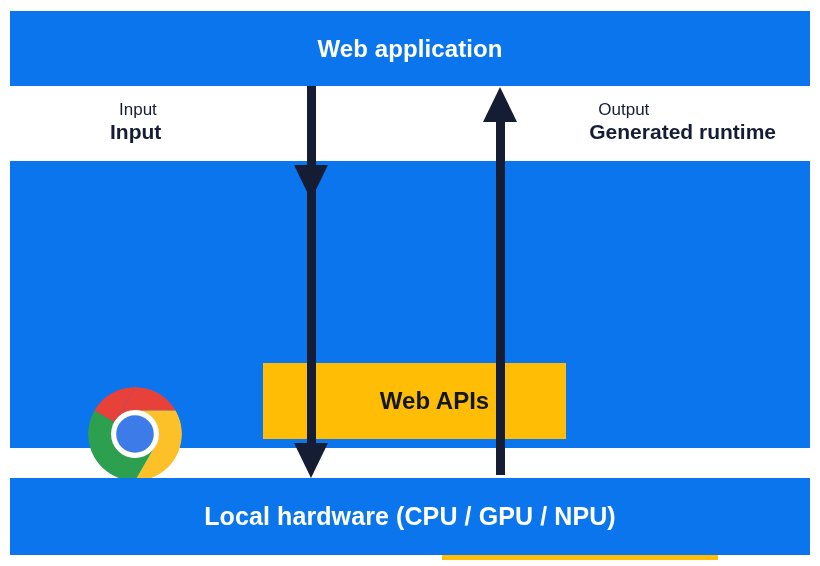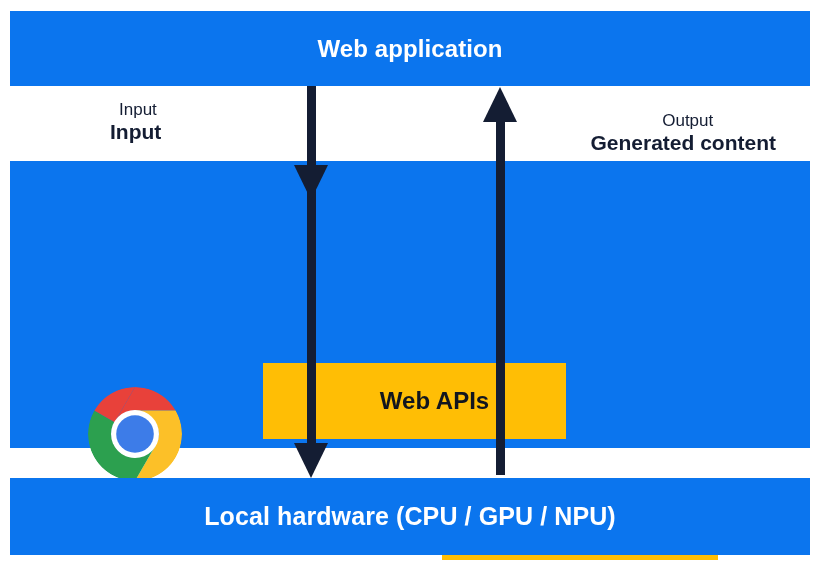--- a/index.html
+++ b/index.html
@@ -76,22 +76,22 @@
     font-size: 21px;
     font-weight: bold;
   }
   #caption-input {
     left: 110px;
     top: 100px;
     text-align: left;
   }
   #caption-output {
     right: 44px;
-    top: 111px;
-    text-align: center;
+    top: 100px;
+    text-align: left;
   }
 
   
   .arrow-shaft {
     position: absolute;
     background: #141d33;
     width: 9px;
   }
   .arrow-head {
     position: absolute;
@@ -230,16 +230,16 @@
 
   <div class="arrow-shaft" id="arrow-up-shaft"></div>
   <div class="arrow-head" id="arrow-up-head"></div>
 
   <div class="caption" id="caption-input">
     <span class="kicker">Input</span>
     <span class="value">Input</span>
   </div>
   <div class="caption" id="caption-output">
     <span class="kicker">Output</span>
-    <span class="value">Generated content</span>
+    <span class="value">Generated runtime</span>
   </div>
 
 </div>
 
 </body></html>

